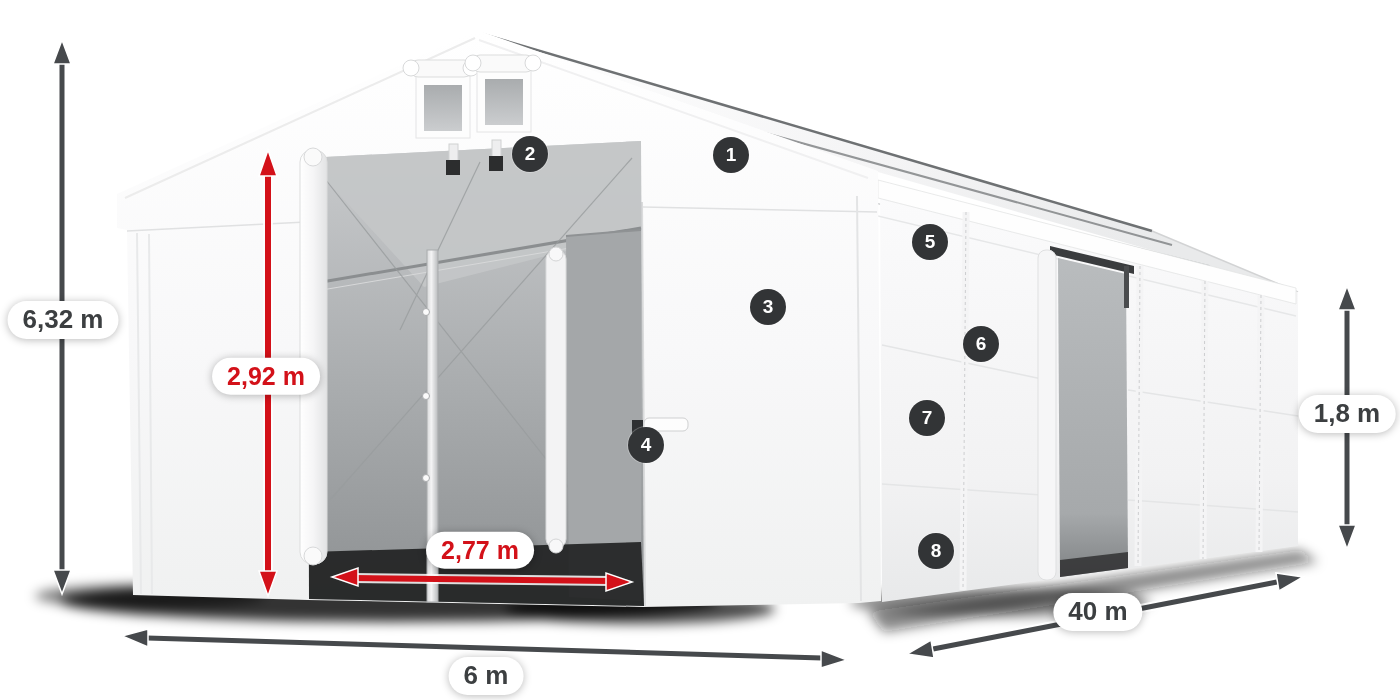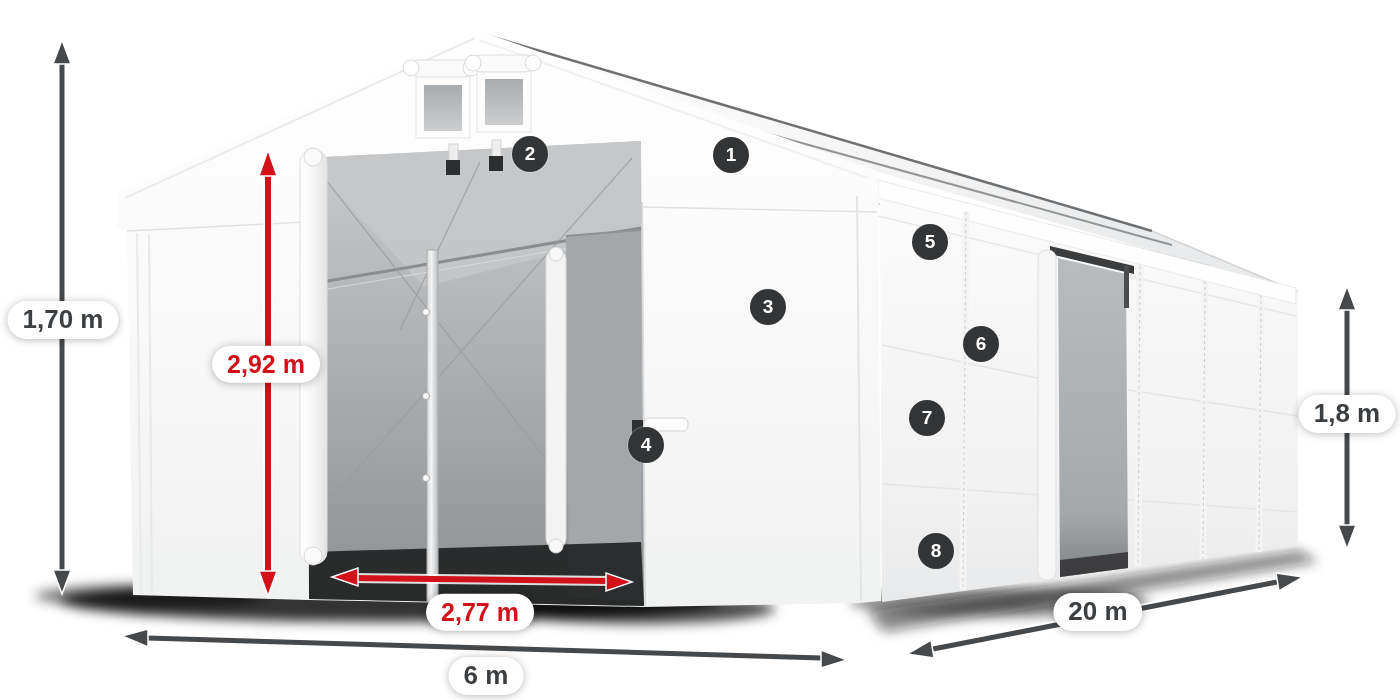--- a/index.html
+++ b/index.html
@@ -213,20 +213,20 @@
 
 <div class="badge" style="left:731px;top:155px">1</div>
 <div class="badge" style="left:530px;top:154px">2</div>
 <div class="badge" style="left:768px;top:307px">3</div>
 <div class="badge" style="left:646px;top:445px">4</div>
 <div class="badge" style="left:930px;top:242px">5</div>
 <div class="badge" style="left:981px;top:344px">6</div>
 <div class="badge" style="left:927px;top:418px">7</div>
 <div class="badge" style="left:936px;top:551px">8</div>
 
-<div class="pill" style="left:63px;top:320px">1,70 m</div>
-<div class="pill red" style="left:266px;top:364px">2,92 m</div>
-<div class="pill red" style="left:480px;top:612px">2,77 m</div>
+<div class="pill" style="left:63px;top:320px">6,32 m</div>
+<div class="pill red" style="left:266px;top:376px">2,92 m</div>
+<div class="pill red" style="left:480px;top:550px">2,77 m</div>
 <div class="pill" style="left:486px;top:676px">6 m</div>
-<div class="pill" style="left:1098px;top:612px">20 m</div>
+<div class="pill" style="left:1098px;top:612px">40 m</div>
 <div class="pill" style="left:1347px;top:414px">1,8 m</div>
 
 </div>
 
 </body></html>

